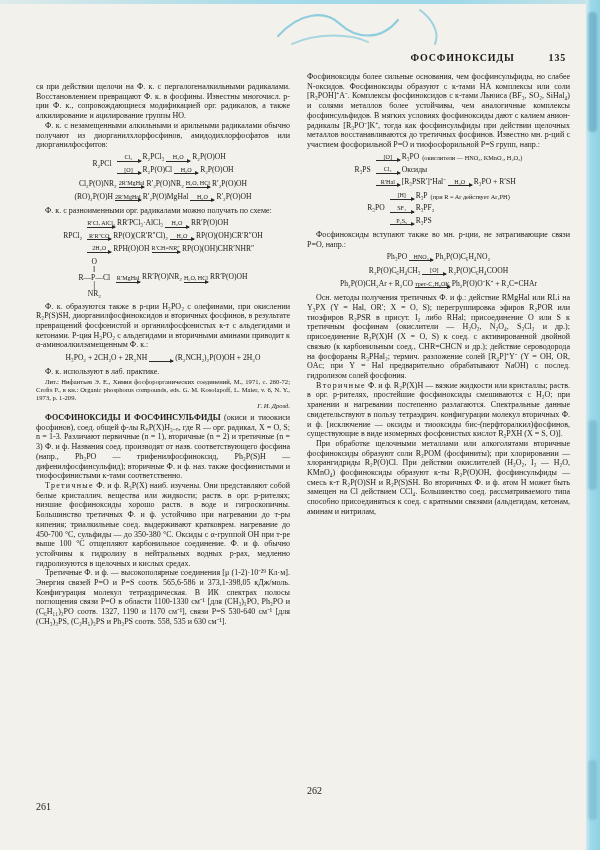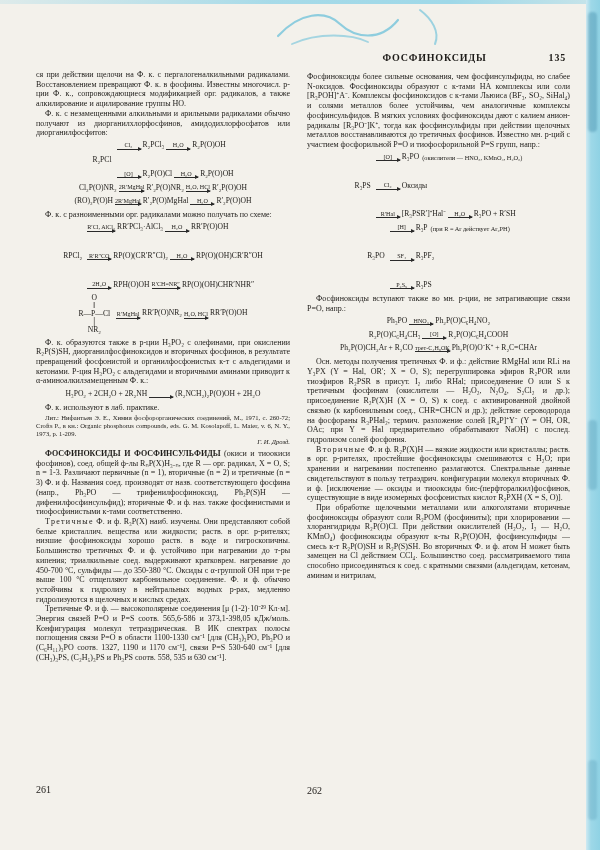--- a/index.html
+++ b/index.html
@@ -15,53 +15,53 @@
   .edge-right{position:absolute;top:0;right:0;width:14px;height:850px;
     background:linear-gradient(90deg,#cfeaf2 0%, #9ed8e8 35%, #8fd2e4 100%);}
   .edge-right .mark{position:absolute;left:2px;width:9px;background:rgba(38,118,152,0.33);border-radius:4px;filter:blur(1px);}
   .m1{top:12px;height:120px;}
   .m2{top:420px;height:70px;opacity:.7;}
   .m3{top:760px;height:60px;opacity:.6;}
   .scribbles{position:absolute;left:270px;top:2px;width:210px;height:50px;}
 
   
   .col{position:absolute;}
-  .col-left{left:36px;top:70px;width:254px;height:712px;overflow:hidden;}
+  .col-left{left:36px;top:82px;width:254px;height:712px;overflow:hidden;}
   .col-right{left:307px;top:52px;width:263px;height:732px;overflow:hidden;}
   .col p{margin:0;text-indent:9px;text-align:justify;font-size:8px;line-height:9.7px;}
   .col p.noindent{text-indent:0;}
   .lead{letter-spacing:1.3px;}
   .entry-head{font-weight:bold;}
 
-  .running-head{display:flex;justify-content:flex-end;gap:62px;align-items:baseline;
+  .running-head{display:flex;justify-content:flex-end;gap:34px;align-items:baseline;
     font-weight:bold;font-size:10px;letter-spacing:0.8px;margin:0 4px 9px 0;}
 
   .lit{font-size:6.6px;line-height:7.9px;text-align:justify;text-indent:9px;margin:2px 0 3px;}
   .lit-author{display:block;text-align:right;font-style:italic;}
 
   
   .scheme{display:flex;align-items:center;justify-content:center;margin:3px 0 4px;font-size:7.6px;line-height:1.15;}
   .scheme .sreact{margin-right:3px;white-space:nowrap;}
-  .scheme .sbranches{display:flex;flex-direction:column;gap:19px;}
+  .scheme .sbranches{display:flex;flex-direction:column;gap:3px;}
   .scheme .srow{display:flex;align-items:center;white-space:nowrap;}
   .sfml{white-space:nowrap;}
   .snote{font-size:6.3px;margin-left:3px;white-space:nowrap;}
   .larr{display:inline-flex;flex-direction:column;align-items:center;margin:0 2px;min-width:24px;}
   .albl{font-size:6.1px;line-height:1;white-space:nowrap;transform:translateY(1px);}
   .ashaft{position:relative;height:1px;background:#2a2a2a;align-self:stretch;min-width:24px;margin-top:1.5px;margin-bottom:1px;}
   .ashaft::after{content:"";position:absolute;right:-1px;top:-2px;width:0;height:0;
     border-left:4px solid #2a2a2a;border-top:2px solid transparent;border-bottom:2px solid transparent;}
 
   .struct-scheme{display:flex;align-items:center;justify-content:center;gap:4px;margin:3px 0 4px;font-size:7.6px;}
   .struct{display:inline-flex;flex-direction:column;align-items:center;line-height:1.05;}
   .struct span{display:block;text-align:center;}
   .scheme-frag{display:flex;margin:0;}
 
   .pagenum{position:absolute;font-size:10px;}
-  .pagenum-left{left:36px;top:784px;}
+  .pagenum-left{left:36px;top:801px;}
   .pagenum-right{left:307px;top:785px;}
 </style>
 </head>
 <body>
 
 <div class="page">
 
   <div class="edge-top"></div>
   <div class="edge-right">
     <div class="mark m1"></div>

